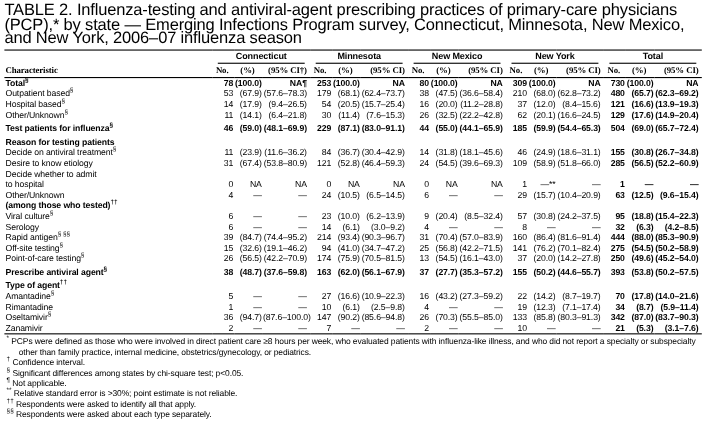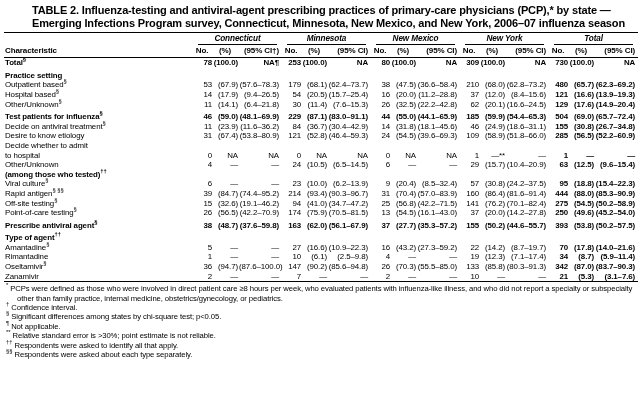--- a/index.html
+++ b/index.html
@@ -1,23 +1,23 @@
 <!DOCTYPE html>
 <html><head>
 <meta charset="utf-8">
 <style>
   html,body{margin:0;padding:0;width:641px;height:403px;background:#ffffff;overflow:hidden;}
   body{font-family:"Liberation Sans", sans-serif;color:#000;-webkit-font-smoothing:antialiased;}
   .page{padding:3px 4px 0 3px;}
-  .title{font-weight:bold;font-size:11px;line-height:12.6px;letter-spacing:-0.15px;padding:1px 0 3px 1px;margin-left:28px;}
+  .title{font-weight:normal;font-size:15px;line-height:12.6px;letter-spacing:-0.15px;padding:1px 0 3px 1px;}
   table.tbl{width:634px;border-collapse:collapse;table-layout:fixed;border-top:1px solid #000;border-bottom:1px solid #000;margin-left:1px;}
   thead th{font-weight:bold;font-size:8px;padding:0;letter-spacing:-0.1px;}
-  th.grp{vertical-align:bottom;font-style:italic;}
+  th.grp{vertical-align:bottom;}
   th.grp .grp-u{border-bottom:1px solid #000;text-align:center;font-size:8.2px;margin:1px 5px 0 5px;padding-bottom:1px;white-space:nowrap;}
-  tr.sub-row th{border-bottom:1.6px solid #000;padding:1px 2px 2px 0;white-space:nowrap;}
+  tr.sub-row th{border-bottom:1.6px solid #000;padding:1px 2px 2px 0;white-space:nowrap;font-family:Liberation Serif, serif;}
   th.char-sub{text-align:left;vertical-align:bottom;padding-left:1px !important;}
   th.subno{text-align:center;margin-left:40px;}
   th.subpct{text-align:center;}
   th.subci{text-align:right;padding-right:3px !important;}
   tbody td{font-size:7.9px;line-height:9.6px;padding:0 1px 0 0;white-space:nowrap;letter-spacing:-0.1px;vertical-align:bottom;}
   td.char{text-align:left;padding-left:1px;}
   td.n{text-align:right;}
   td.pct{text-align:right;}
   td.ci{text-align:right;padding-right:3px;}
   .b{font-weight:bold;}
@@ -105,38 +105,20 @@
           <td class="n b">80</td>
           <td class="pct b">(100.0)</td>
           <td class="ci b">NA</td>
           <td class="n b">309</td>
           <td class="pct b">(100.0)</td>
           <td class="ci b">NA</td>
           <td class="n tot b">730</td>
           <td class="pct tot b">(100.0)</td>
           <td class="ci tot b">NA</td>
         </tr>
-        <tr class="gap">
-          <td class="char b"><span>Practice setting</span></td>
-          <td class="n b"></td>
-          <td class="pct b"></td>
-          <td class="ci b"></td>
-          <td class="n b"></td>
-          <td class="pct b"></td>
-          <td class="ci b"></td>
-          <td class="n b"></td>
-          <td class="pct b"></td>
-          <td class="ci b"></td>
-          <td class="n b"></td>
-          <td class="pct b"></td>
-          <td class="ci b"></td>
-          <td class="n tot b"></td>
-          <td class="pct tot b"></td>
-          <td class="ci tot b"></td>
-        </tr>
         <tr>
           <td class="char ind1"><span>Outpatient based</span><sup>§</sup></td>
           <td class="n">53</td>
           <td class="pct">(67.9)</td>
           <td class="ci">(57.6–78.3)</td>
           <td class="n">179</td>
           <td class="pct">(68.1)</td>
           <td class="ci">(62.4–73.7)</td>
           <td class="n">38</td>
           <td class="pct">(47.5)</td>
@@ -195,20 +177,38 @@
           <td class="n b">44</td>
           <td class="pct b">(55.0)</td>
           <td class="ci b">(44.1–65.9)</td>
           <td class="n b">185</td>
           <td class="pct b">(59.9)</td>
           <td class="ci b">(54.4–65.3)</td>
           <td class="n tot b">504</td>
           <td class="pct tot b">(69.0)</td>
           <td class="ci tot b">(65.7–72.4)</td>
         </tr>
+        <tr class="gap">
+          <td class="char b"><span>Reason for testing patients</span></td>
+          <td class="n b"></td>
+          <td class="pct b"></td>
+          <td class="ci b"></td>
+          <td class="n b"></td>
+          <td class="pct b"></td>
+          <td class="ci b"></td>
+          <td class="n b"></td>
+          <td class="pct b"></td>
+          <td class="ci b"></td>
+          <td class="n b"></td>
+          <td class="pct b"></td>
+          <td class="ci b"></td>
+          <td class="n tot b"></td>
+          <td class="pct tot b"></td>
+          <td class="ci tot b"></td>
+        </tr>
         <tr>
           <td class="char ind1"><span>Decide on antiviral treatment</span><sup>§</sup></td>
           <td class="n">11</td>
           <td class="pct">(23.9)</td>
           <td class="ci">(11.6–36.2)</td>
           <td class="n">84</td>
           <td class="pct">(36.7)</td>
           <td class="ci">(30.4–42.9)</td>
           <td class="n">14</td>
           <td class="pct">(31.8)</td>
@@ -320,20 +320,38 @@
           <td class="ci">(6.2–13.9)</td>
           <td class="n">9</td>
           <td class="pct">(20.4)</td>
           <td class="ci">(8.5–32.4)</td>
           <td class="n">57</td>
           <td class="pct">(30.8)</td>
           <td class="ci">(24.2–37.5)</td>
           <td class="n tot">95</td>
           <td class="pct tot">(18.8)</td>
           <td class="ci tot">(15.4–22.3)</td>
+        </tr>
+        <tr>
+          <td class="char ind1"><span>Serology</span></td>
+          <td class="n">6</td>
+          <td class="pct">—</td>
+          <td class="ci">—</td>
+          <td class="n">14</td>
+          <td class="pct">(6.1)</td>
+          <td class="ci">(3.0–9.2)</td>
+          <td class="n">4</td>
+          <td class="pct">—</td>
+          <td class="ci">—</td>
+          <td class="n">8</td>
+          <td class="pct">—</td>
+          <td class="ci">—</td>
+          <td class="n tot">32</td>
+          <td class="pct tot">(6.3)</td>
+          <td class="ci tot">(4.2–8.5)</td>
         </tr>
         <tr>
           <td class="char ind1"><span>Rapid antigen</span><sup>§ §§</sup></td>
           <td class="n">39</td>
           <td class="pct">(84.7)</td>
           <td class="ci">(74.4–95.2)</td>
           <td class="n">214</td>
           <td class="pct">(93.4)</td>
           <td class="ci">(90.3–96.7)</td>
           <td class="n">31</td>

